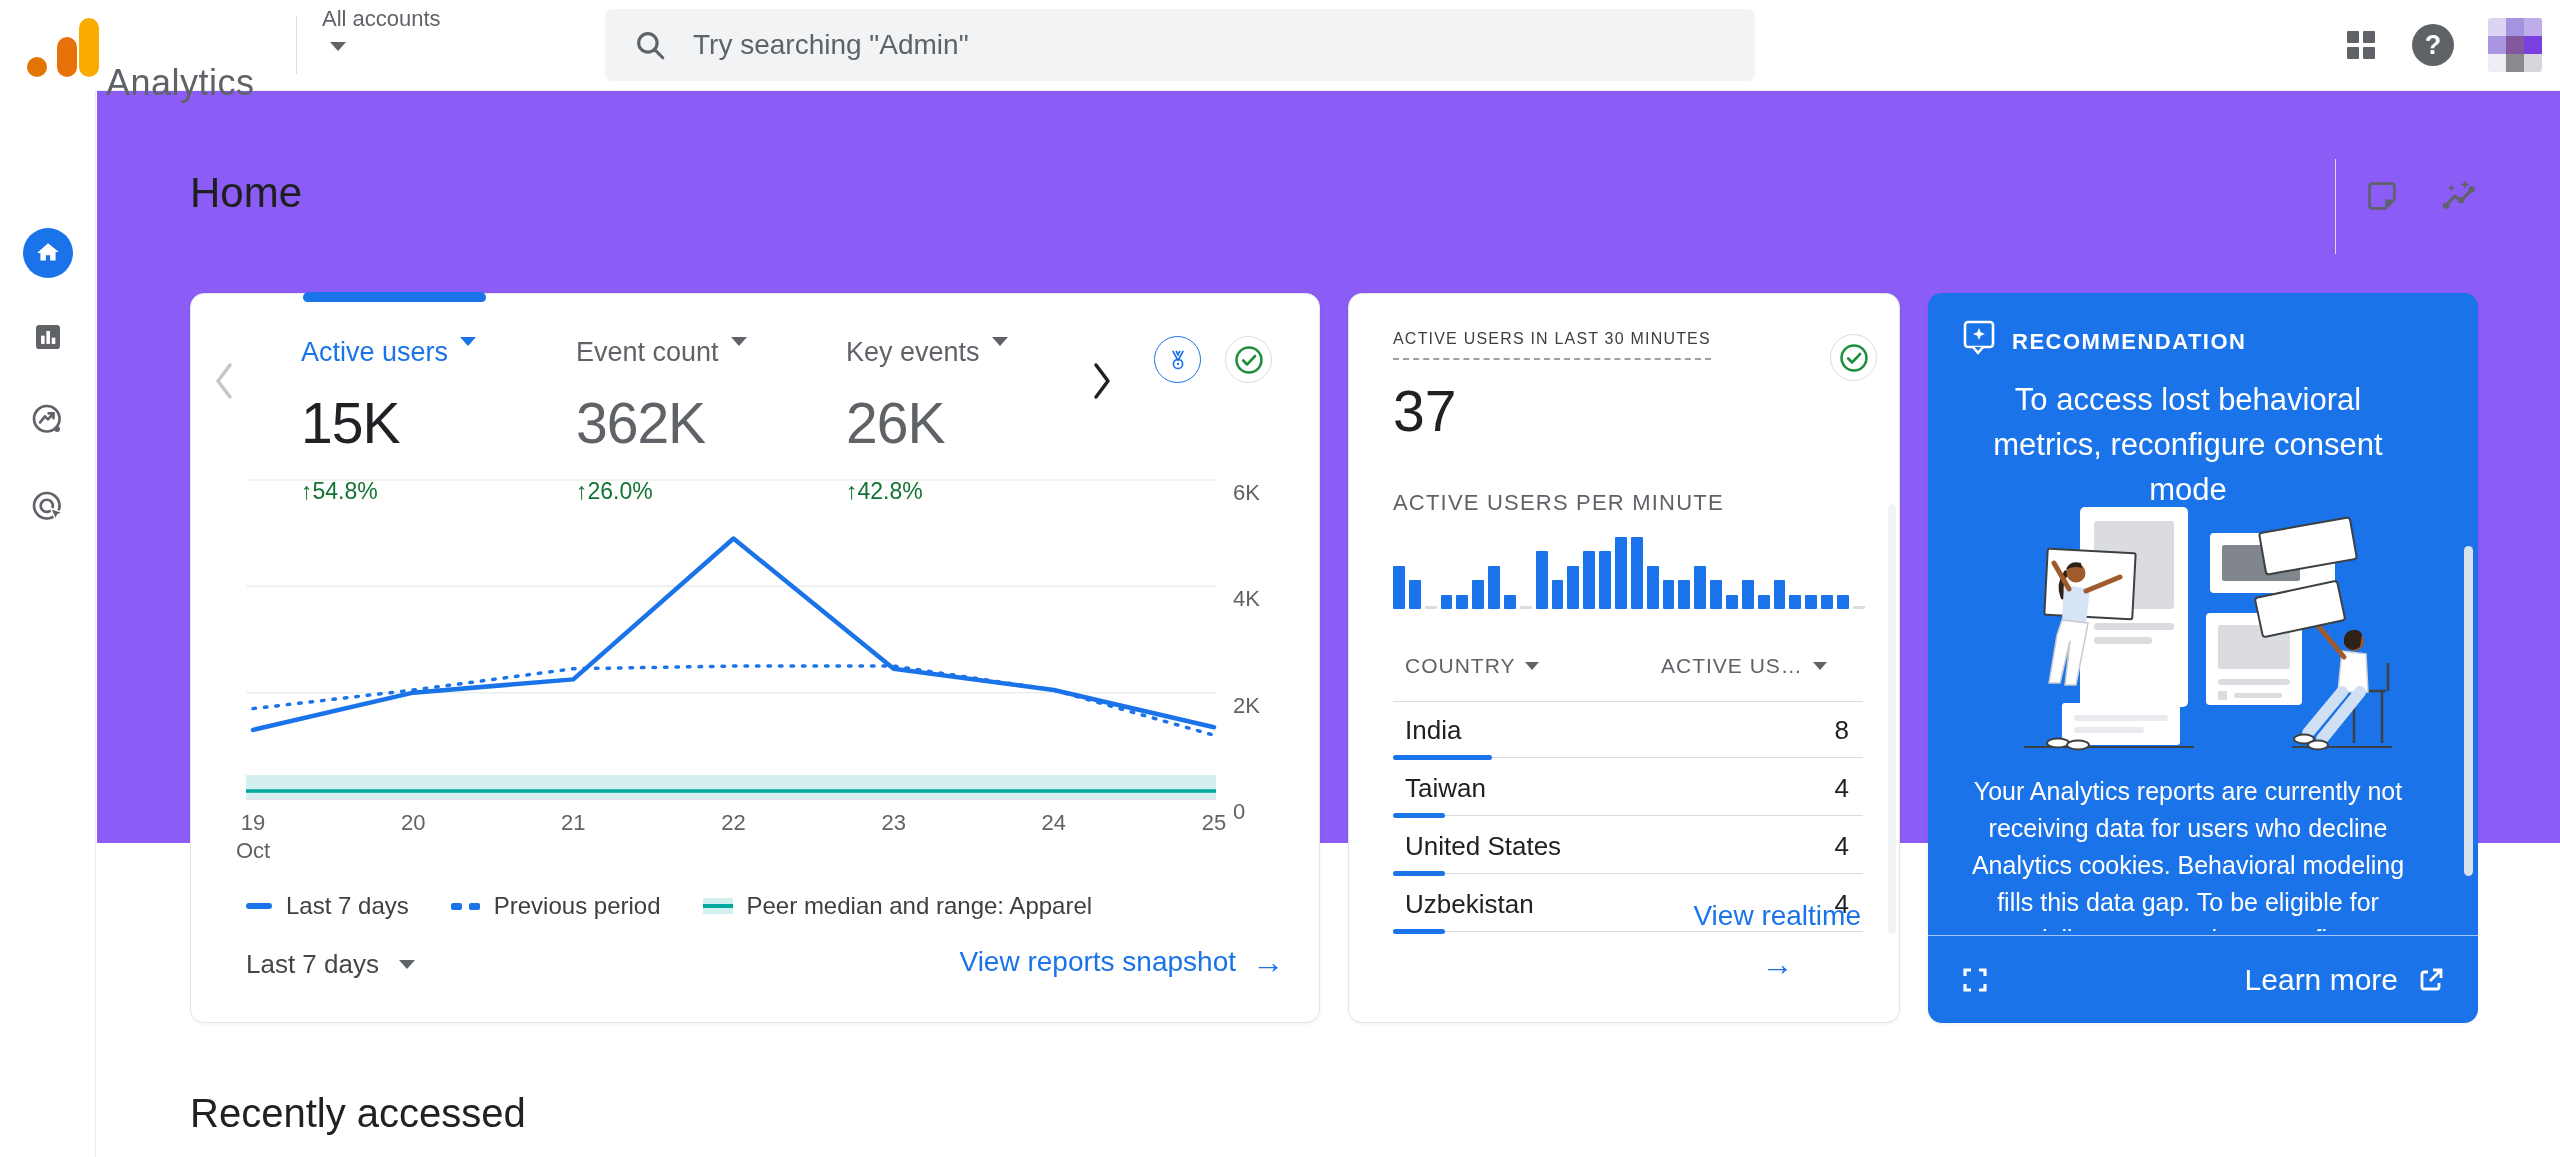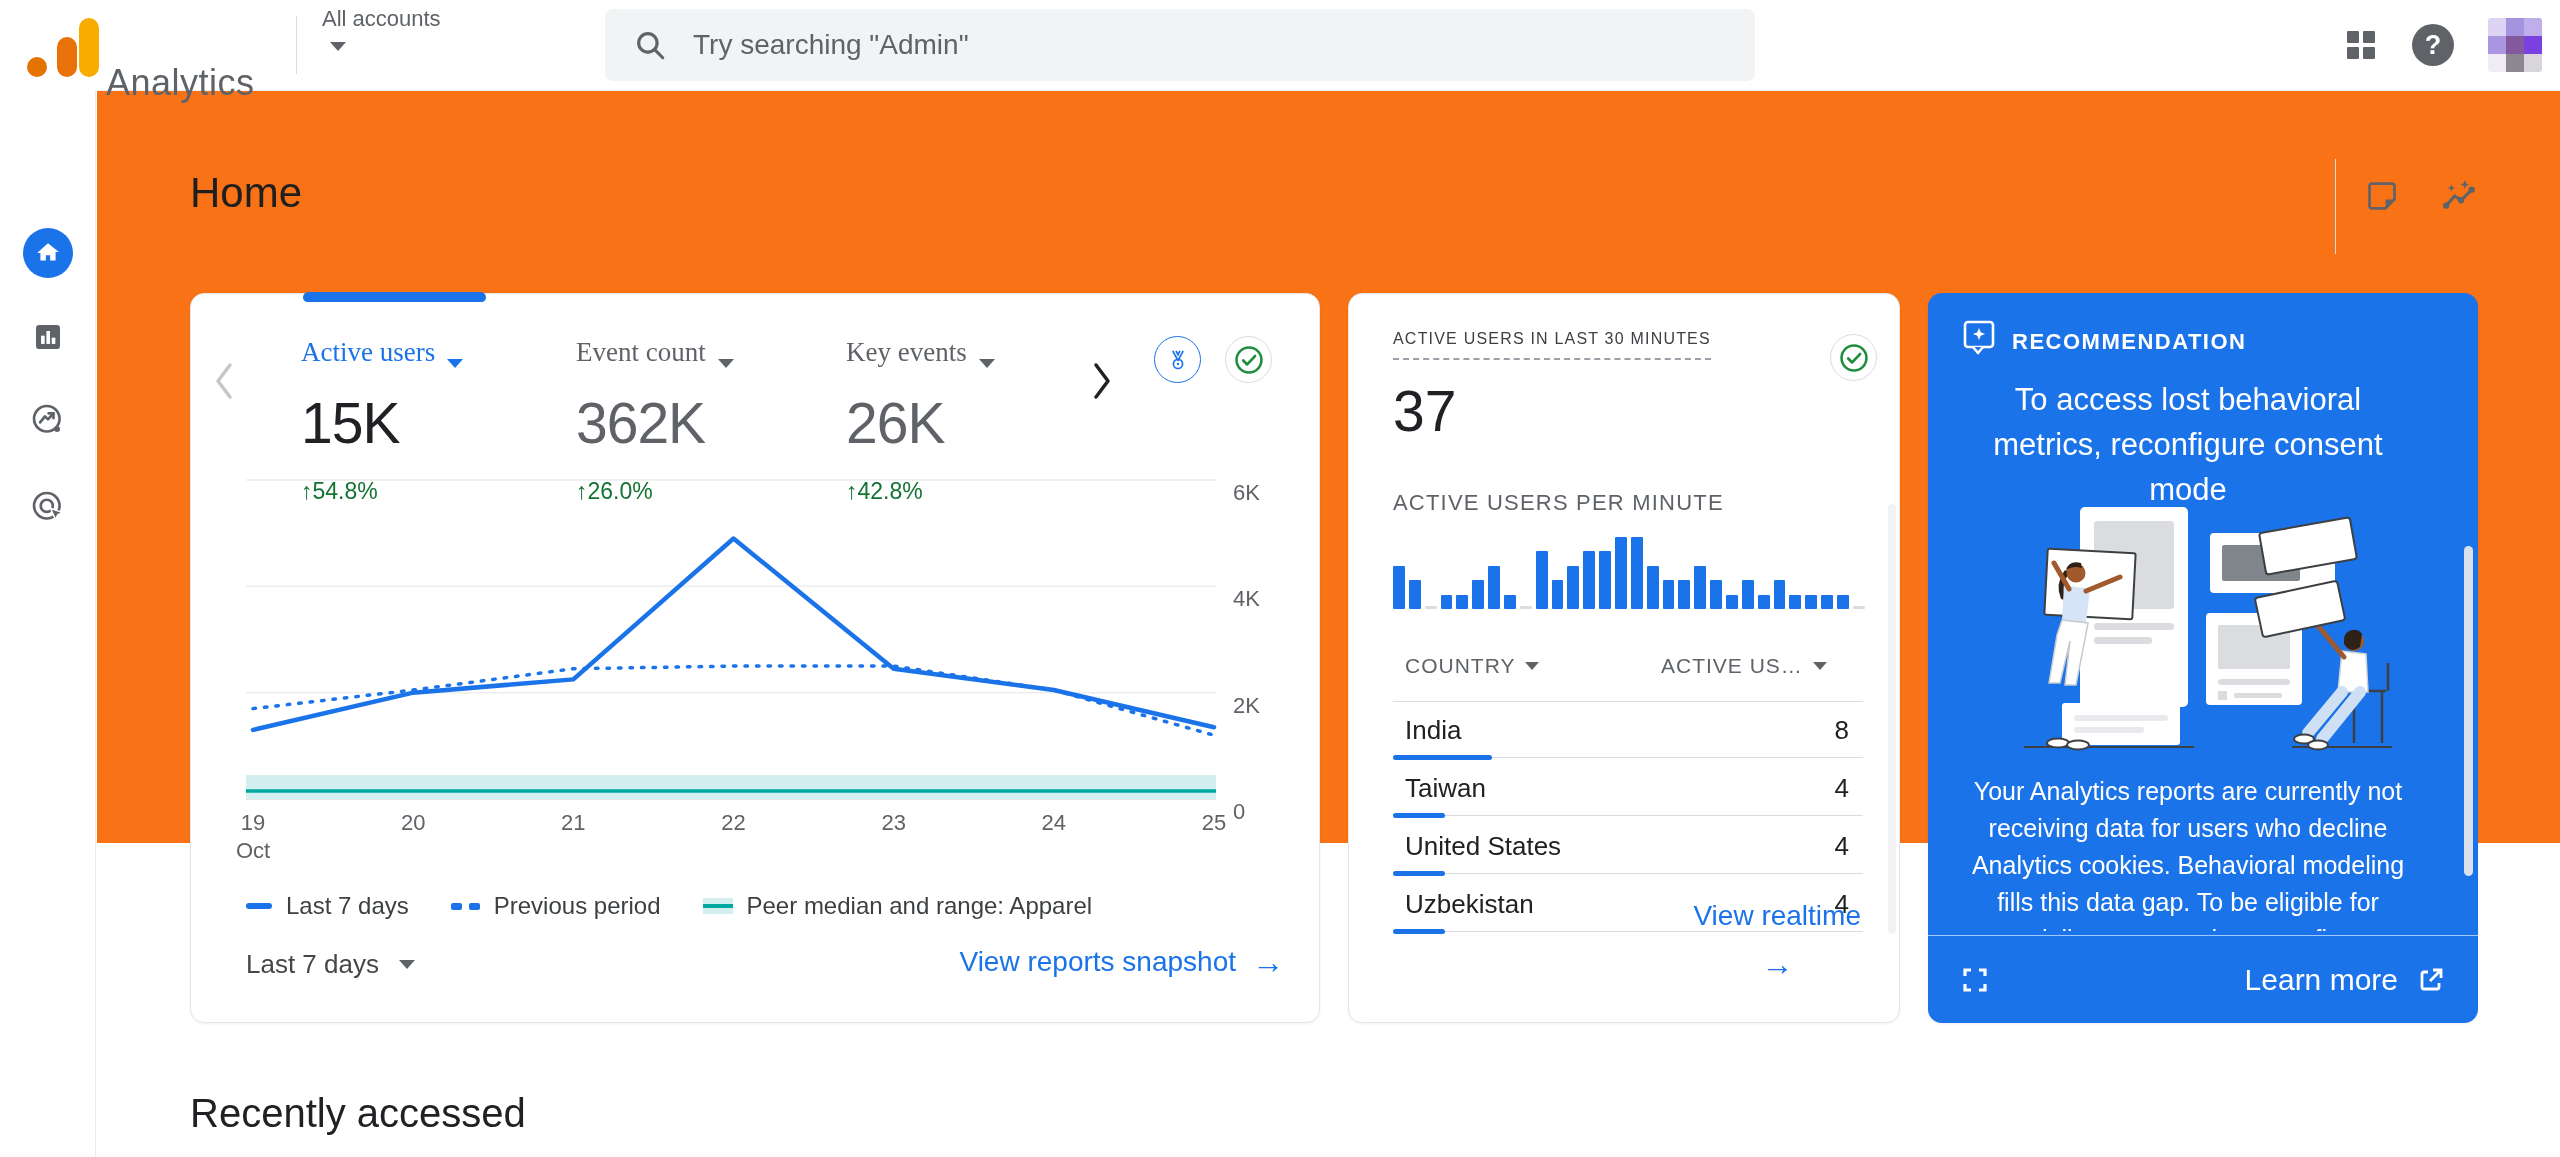--- a/index.html
+++ b/index.html
@@ -27,38 +27,38 @@
   .avatar { width:54px; height:54px; border-radius:3px; overflow:hidden; }
 
   
   .sidebar { position:absolute; left:0; top:90px; width:96px; height:1067px; background:#fff;
     border-right:1px solid #e8eaed; z-index:4; }
   .side-item { position:absolute; left:23px; width:50px; height:50px; border:none; background:none; cursor:pointer;
     display:flex; align-items:center; justify-content:center; }
   .home-bubble { width:50px; height:50px; border-radius:50%; background:#1a73e8; display:flex; align-items:center; justify-content:center; }
 
   
-  .content { position:absolute; left:97px; top:90px; width:2463px; height:753px; background:#f97316;
+  .content { position:absolute; left:97px; top:90px; width:2463px; height:753px; background:#8b5cf6;
     border-top:1px solid #eceef0; }
   .page-title { position:absolute; left:93px; top:78px; font-size:42px; font-weight:400; color:#1f1f1f; }
   .hdr-divider { position:absolute; left:2238px; top:68px; width:1px; height:95px; background:#dadce0; }
   .hdr-icons { position:absolute; left:2268px; top:88px; display:flex; gap:42px; }
 
   .card { position:absolute; top:202px; background:#fff; border:1px solid #e3e5e8; border-radius:14px;
     box-shadow:0 1px 3px rgba(60,64,67,.08); }
   #overview-card  { left:93px;  width:1130px; height:730px; }
   #realtime-card  { left:1251px; width:552px; height:730px; }
   #reco-card { left:1831px; width:550px; height:730px; background:#1a73e8; border:none; color:#fff; overflow:hidden;text-align:center; }
 
   
   .tab-indicator { position:absolute; left:112px; top:-2px; width:183px; height:10px; background:#1a73e8;
     border-radius:6px 6px 5px 5px; }
   .chev { position:absolute; background:none; border:none; cursor:pointer; }
   .metric { position:absolute; top:43px; cursor:pointer; }
-  .metric-label { font-size:27px; color:#5f6368; display:flex; align-items:flex-end; gap:12px;font-family:Liberation Serif, serif; }
+  .metric-label { font-size:27px; color:#5f6368; display:flex; align-items:flex-start; gap:12px; }
   .metric--active .metric-label { color:#1a73e8; }
   .m-caret { width:0; height:0; border-left:8px solid transparent; border-right:8px solid transparent;
     border-top:9px solid currentColor; display:inline-block; }
   .metric-value { font-size:57px; color:#5f6368; margin-top:22px; letter-spacing:-1px; }
   .metric--active .metric-value { color:#202124; }
   .metric-delta { font-size:23px; color:#137333; margin-top:22px; font-weight:500; }
   .badge { position:absolute; top:42px; width:47px; height:47px; border-radius:50%; background:#fff;
     display:flex; align-items:center; justify-content:center; border:1.5px solid #dadce0; cursor:pointer; }
   .badge--medal { border-color:#1a73e8; }
   #overview-chart { position:absolute; left:0; top:170px; }

